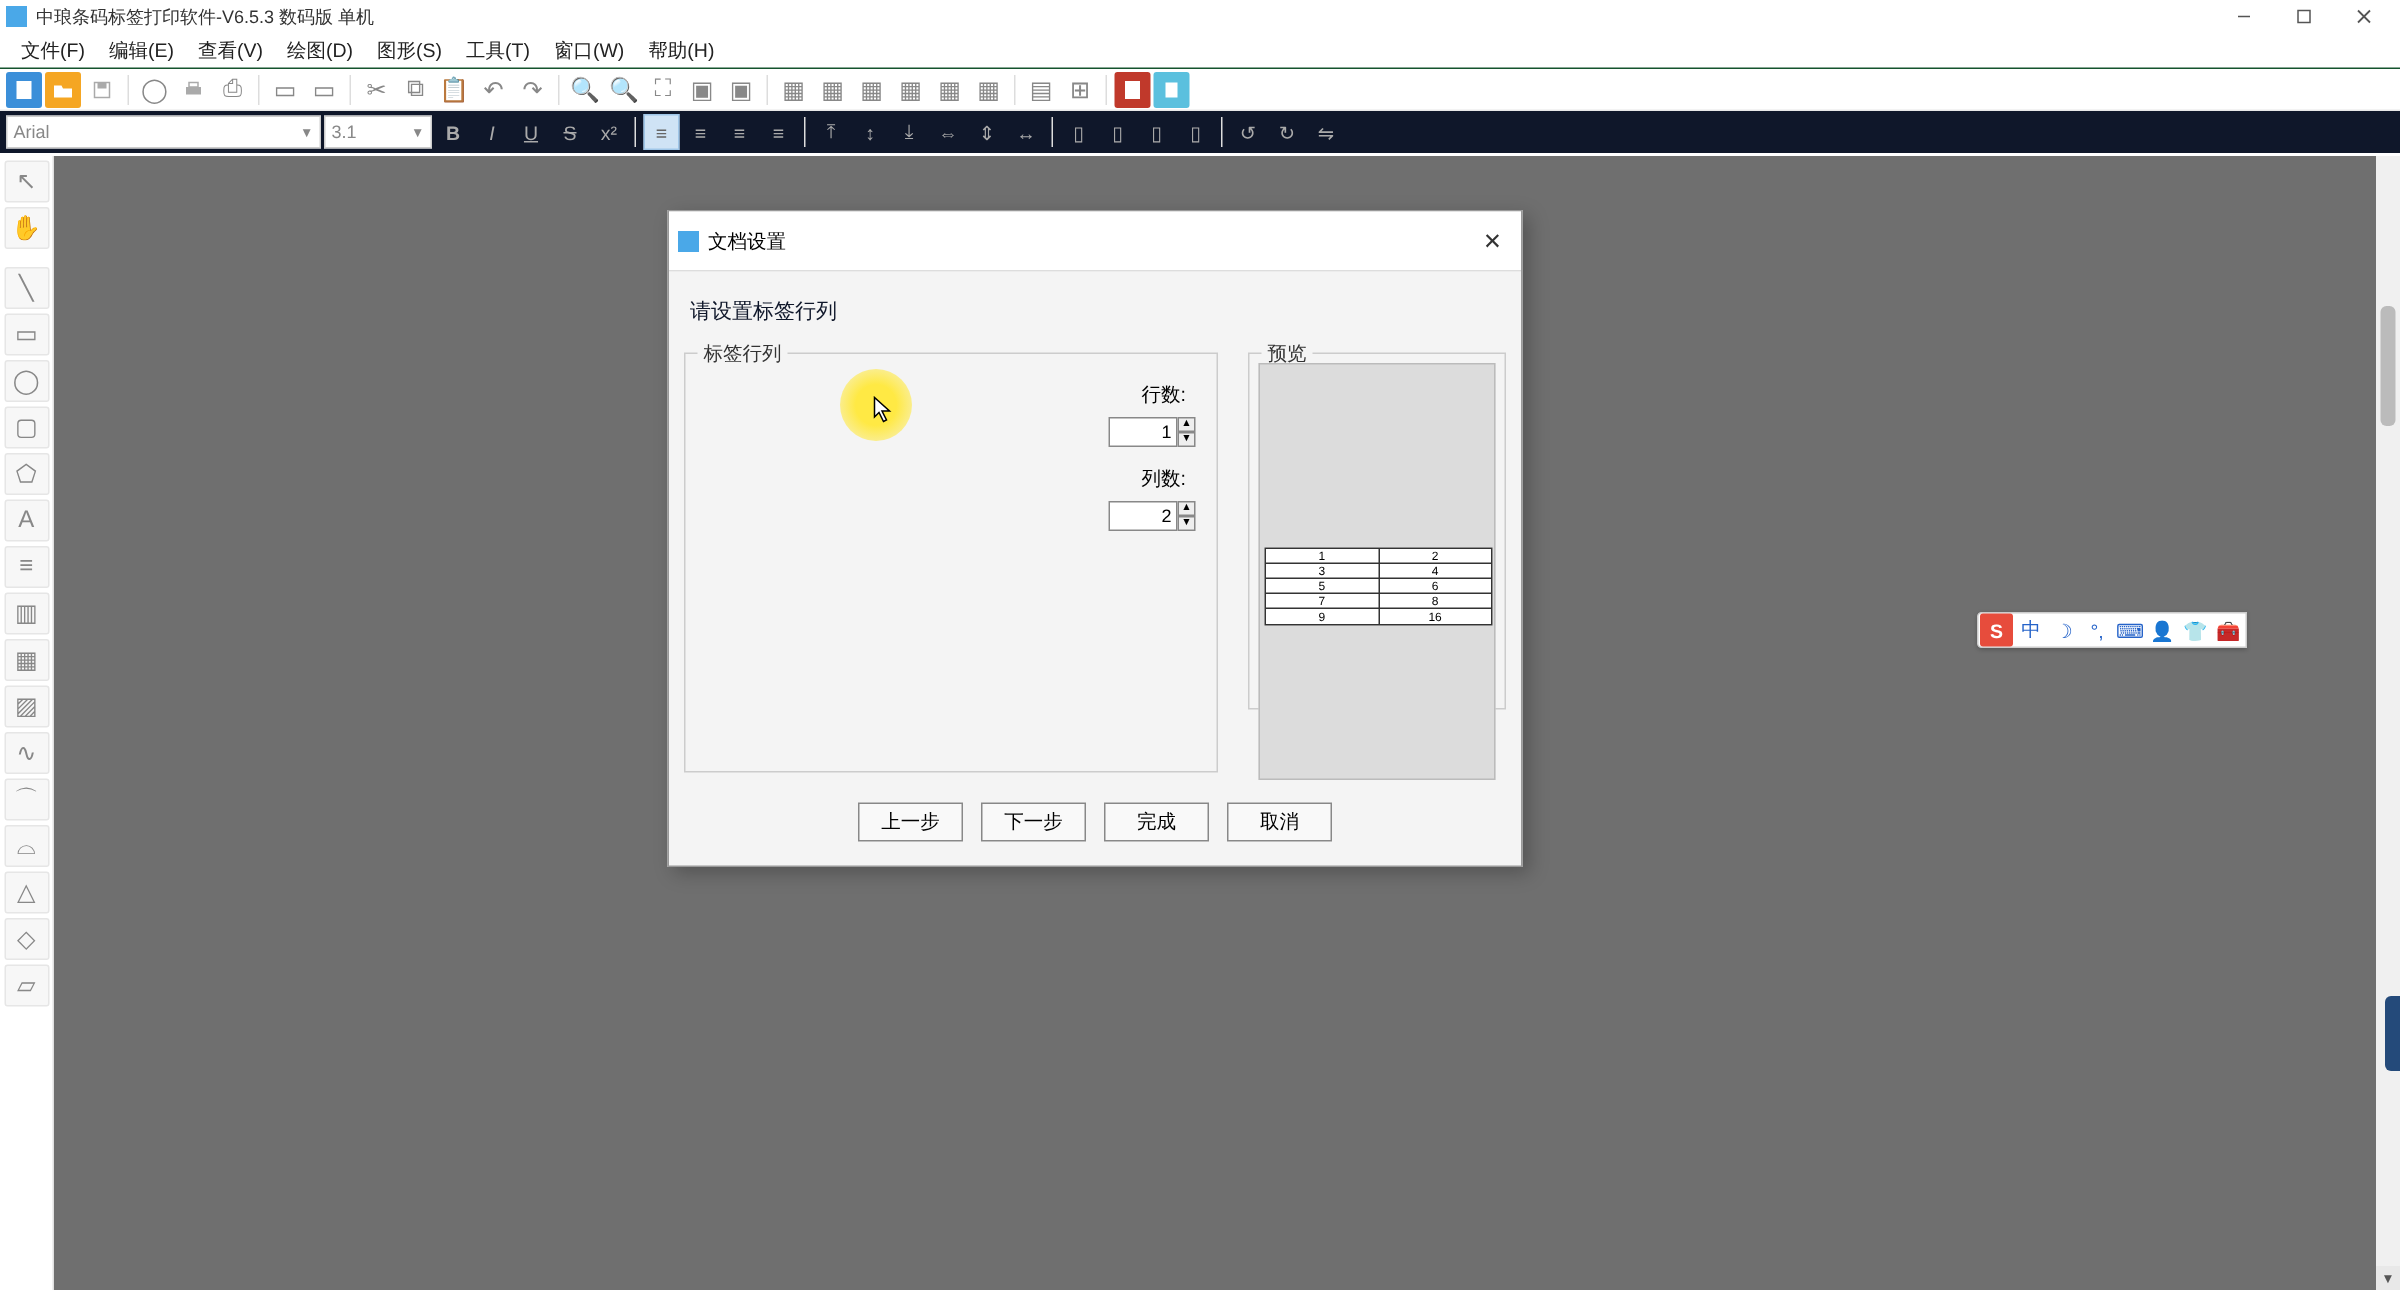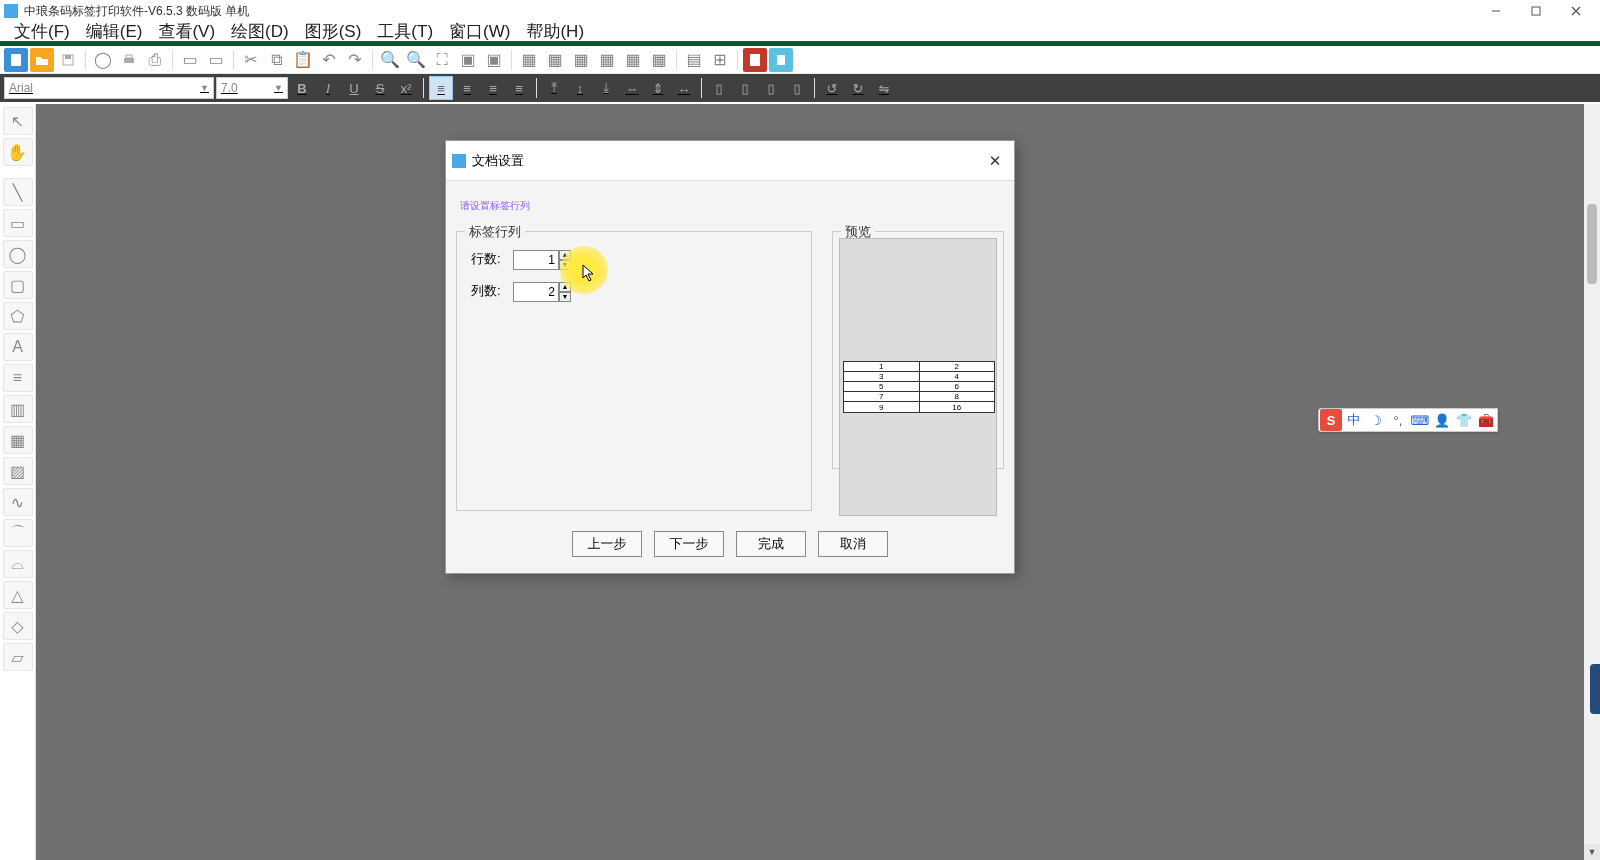--- a/index.html
+++ b/index.html
@@ -6,34 +6,34 @@
 body { background: #fff; width: 1600px; height: 860px; overflow: hidden; position: relative; }
 
 
 .titlebar { height: 22px; background: #fff; display: flex; align-items: center; padding: 0 4px; font-size: 12px; color: #333; }
 .titlebar .app-icon { width: 14px; height: 14px; background: #4aa8e8; margin-right: 6px; display: inline-block; }
 .titlebar .spacer { flex: 1; }
 .titlebar .winbtn { width: 40px; height: 22px; display: flex; align-items: center; justify-content: center; color: #666; font-size: 14px; }
 .titlebar .winbtn svg { width: 10px; height: 10px; }
 
 
-.menubar { height: 24px; background: #fff; display: flex; align-items: center; padding: 0 6px; font-size: 17px; color: #222; border-bottom: 5px solid #14532d; }
+.menubar { height: 24px; background: #fff; display: flex; align-items: center; padding: 0 6px; font-size: 13px; color: #222; border-bottom: 1px solid #14532d; }
 .menubar .menu-item { padding: 2px 8px; }
 
 
 .toolbar { height: 28px; background: #fff; display: flex; align-items: center; padding: 2px 4px; gap: 2px; border-bottom: 1px solid #e8e8e8; }
 .toolbar .tbtn { width: 24px; height: 24px; display: flex; align-items: center; justify-content: center; color: #888; border-radius: 2px; }
 .toolbar .sep { width: 1px; height: 20px; background: #ddd; margin: 0 3px; }
 .toolbar .tbtn.blue { background: #3b8fd9; color: #fff; }
 .toolbar .tbtn.orange { background: #f5a623; color: #fff; }
 .toolbar .tbtn.red { background: #c0392b; color: #fff; }
 .toolbar .tbtn.lightblue { background: #5bc0de; color: #fff; }
 
 
-.toolbar2 { height: 28px; background: #404040; display: flex; align-items: center; padding: 2px 4px; gap: 2px; text-decoration: underline; }
+.toolbar2 { height: 28px; background: #0f172a; display: flex; align-items: center; padding: 2px 4px; gap: 2px; }
 .toolbar2 select, .toolbar2 .combo { height: 22px; font-size: 12px; color: #888; border: 1px solid #ccc; background: #fff; }
 .toolbar2 .font-combo { width: 210px; padding: 0 4px; display: flex; align-items: center; justify-content: space-between; }
 .toolbar2 .size-combo { width: 72px; padding: 0 4px; display: flex; align-items: center; justify-content: space-between; }
 .toolbar2 .combo .caret { font-size: 9px; color: #888; }
 .toolbar2 .tbtn { width: 24px; height: 24px; display: flex; align-items: center; justify-content: center; color: #aaa; font-size: 13px; }
 .toolbar2 .tbtn.active { background: #cfe3f5; color: #666; border: 1px solid #9fc6e8; }
 
 
 .main { position: absolute; top: 104px; left: 0; right: 0; bottom: 0; display: flex; }
 .sidetools { width: 36px; background: #fff; border-right: 1px solid #e0e0e0; display: flex; flex-direction: column; align-items: center; padding-top: 2px; gap: 1px; }
@@ -46,27 +46,27 @@
 .canvas .scroll-arrow-down { bottom: 0; }
 .canvas .right-thin { position: absolute; right: 0; top: 560px; width: 10px; height: 50px; background: #244a7a; border-radius: 4px 0 0 4px; }
 
 
 .dialog { position: absolute; left: 445px; top: 140px; width: 570px; background: #f4f4f4; border: 1px solid #999; box-shadow: 4px 4px 12px rgba(0,0,0,0.25); }
 .dlg-titlebar { height: 40px; background: #fff; display: flex; align-items: center; padding: 0 6px; border-bottom: 1px solid #ddd; font-size: 13px; }
 .dlg-titlebar .dlg-icon { width: 14px; height: 14px; background: #4aa8e8; margin-right: 6px; }
 .dlg-titlebar .spacer { flex: 1; }
 .dlg-titlebar .closebtn { width: 26px; height: 26px; display: flex; align-items: center; justify-content: center; font-size: 15px; color: #333; }
 .dlg-body { padding: 12px 10px 16px 10px; }
-.dlg-prompt { font-size: 10px; color: #8b5cf6; margin: 6px 0 18px 4px; }
+.dlg-prompt { font-size: 14px; color: #0f172a; margin: 6px 0 18px 4px; }
 .dlg-content { display: flex; gap: 20px; }
 
 .fieldset { border: 1px solid #ccc; position: relative; padding: 18px 14px 14px 14px; }
 .fieldset .legend { position: absolute; top: -9px; left: 8px; background: #f4f4f4; padding: 0 4px; font-size: 13px; color: #333; }
 .labelcol-group { width: 370px; height: 280px; }
-.form-row { display: flex; align-items: flex-start; margin-bottom: 12px; gap: 6px; font-size: 13px; }
+.form-row { display: flex; align-items: flex-end; margin-bottom: 12px; gap: 6px; font-size: 13px; flex-direction: column; }
 .form-row label { width: 36px; }
 .spin { display: flex; align-items: stretch; }
 .spin input { width: 46px; height: 20px; border: 1px solid #888; text-align: right; padding: 0 3px; font-size: 12px; }
 .spin .spinbtns { display: flex; flex-direction: column; width: 12px; }
 .spin .spinbtns button { height: 10px; border: 1px solid #888; background: #eee; font-size: 7px; line-height: 6px; padding: 0; display:flex; align-items:center; justify-content:center; }
 
 .preview-group { flex: 1; height: 238px; position: relative; }
 .preview-canvas { background: #dcdcdc; width: 158px; height: 278px; position: relative; border: 1px solid #bbb; }
 .preview-table { position: absolute; left: 3px; top: 122px; width: 152px; background: #fff; border: 1px solid #333; font-size: 8px; }
 .preview-table .prow { display: flex; height: 10px; }
@@ -187,21 +187,21 @@
       </svg>
     </span>
 </div>
 
 <div class="toolbar2">
   <div class="combo font-combo">
     <span>Arial</span>
     <span class="caret">▼</span>
   </div>
   <div class="combo size-combo">
-    <span>7.0</span>
+    <span>3.1</span>
     <span class="caret">▼</span>
   </div>
   <span class="tbtn">
       <b>B</b>
     </span>
   <span class="tbtn">
       <i>I</i>
     </span>
   <span class="tbtn">
       <u>U</u>

